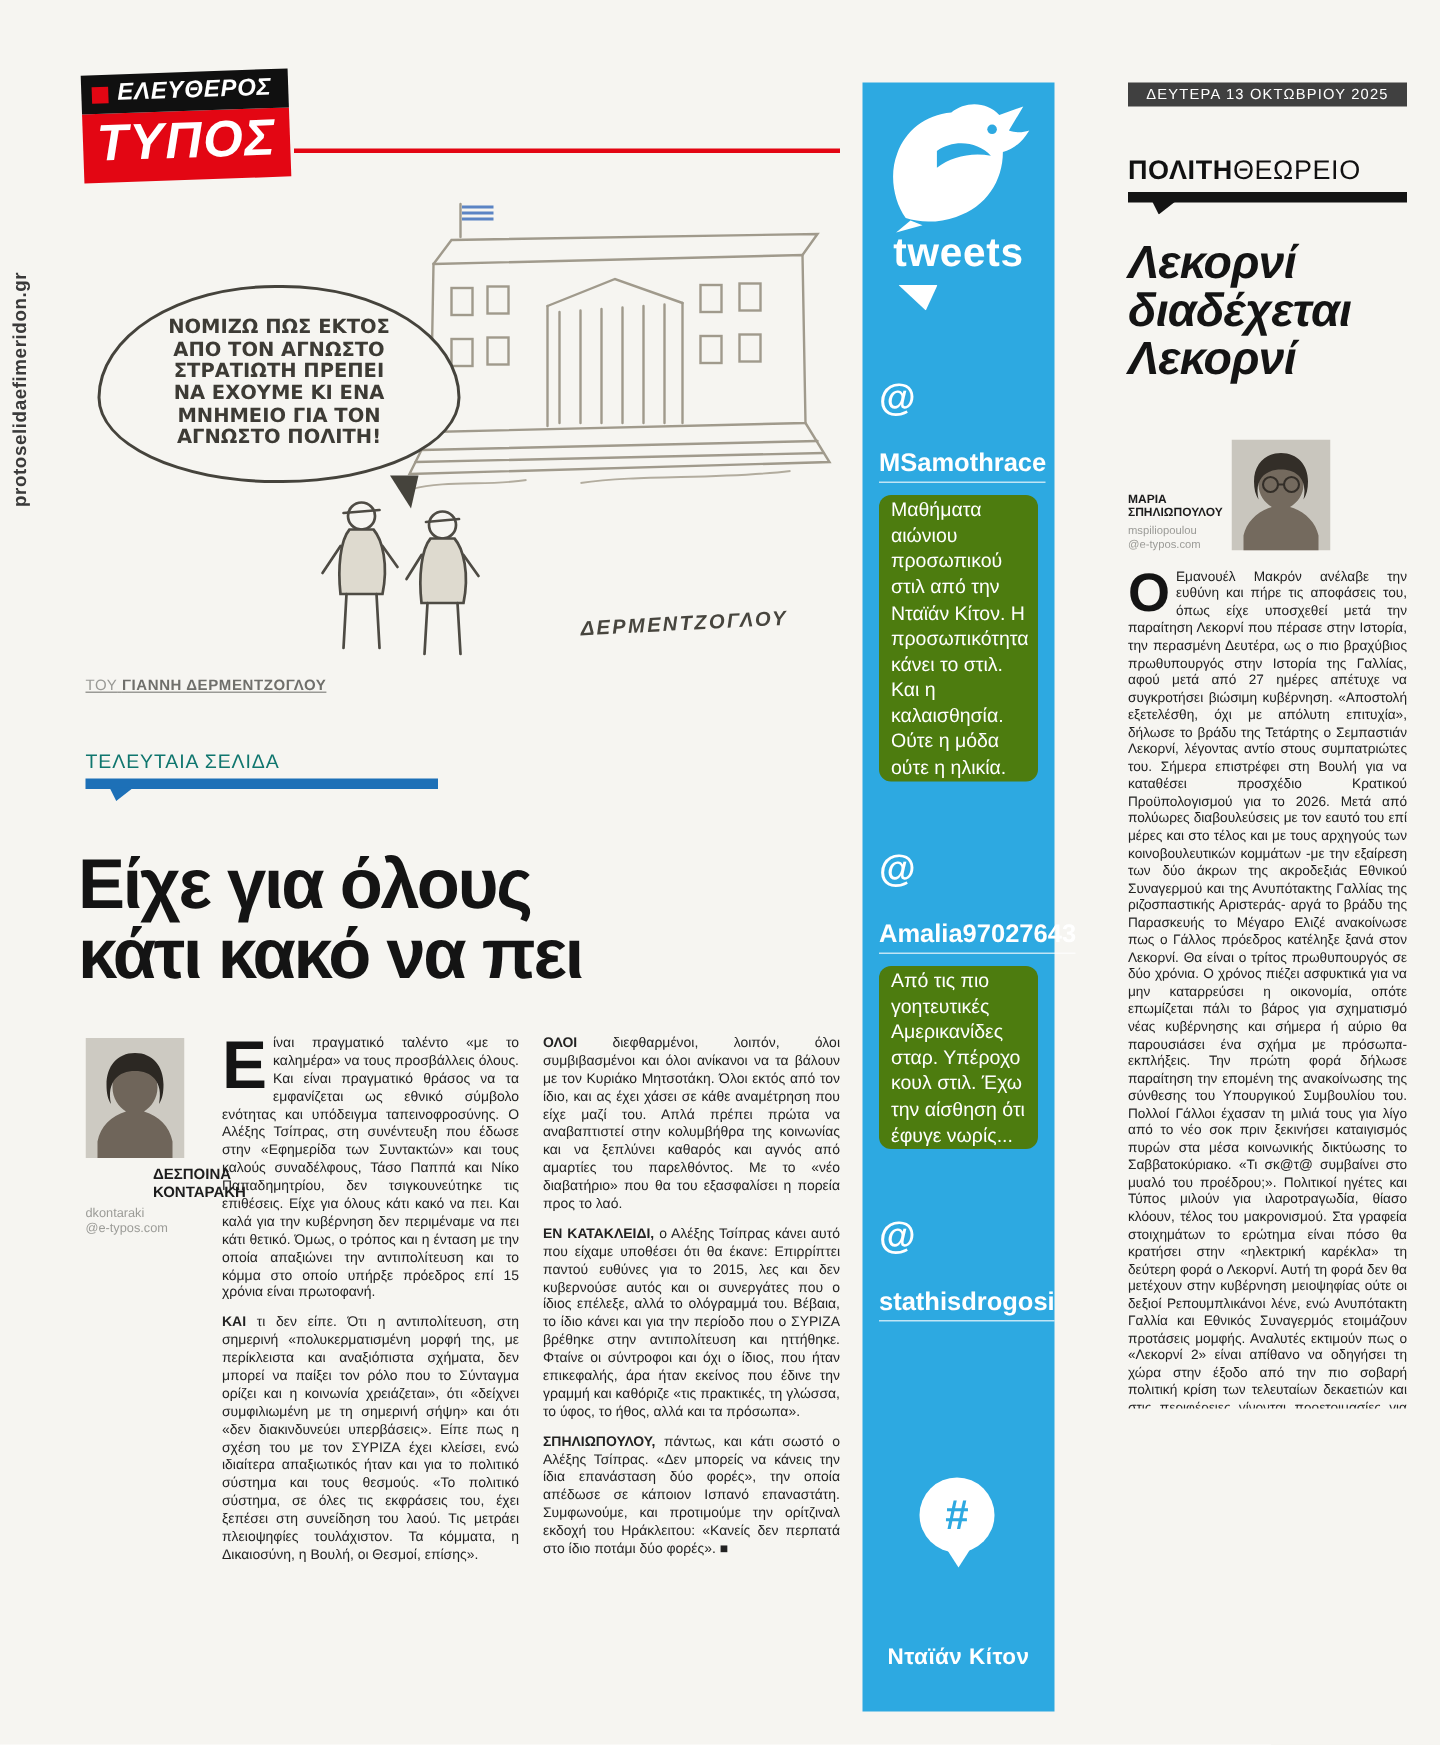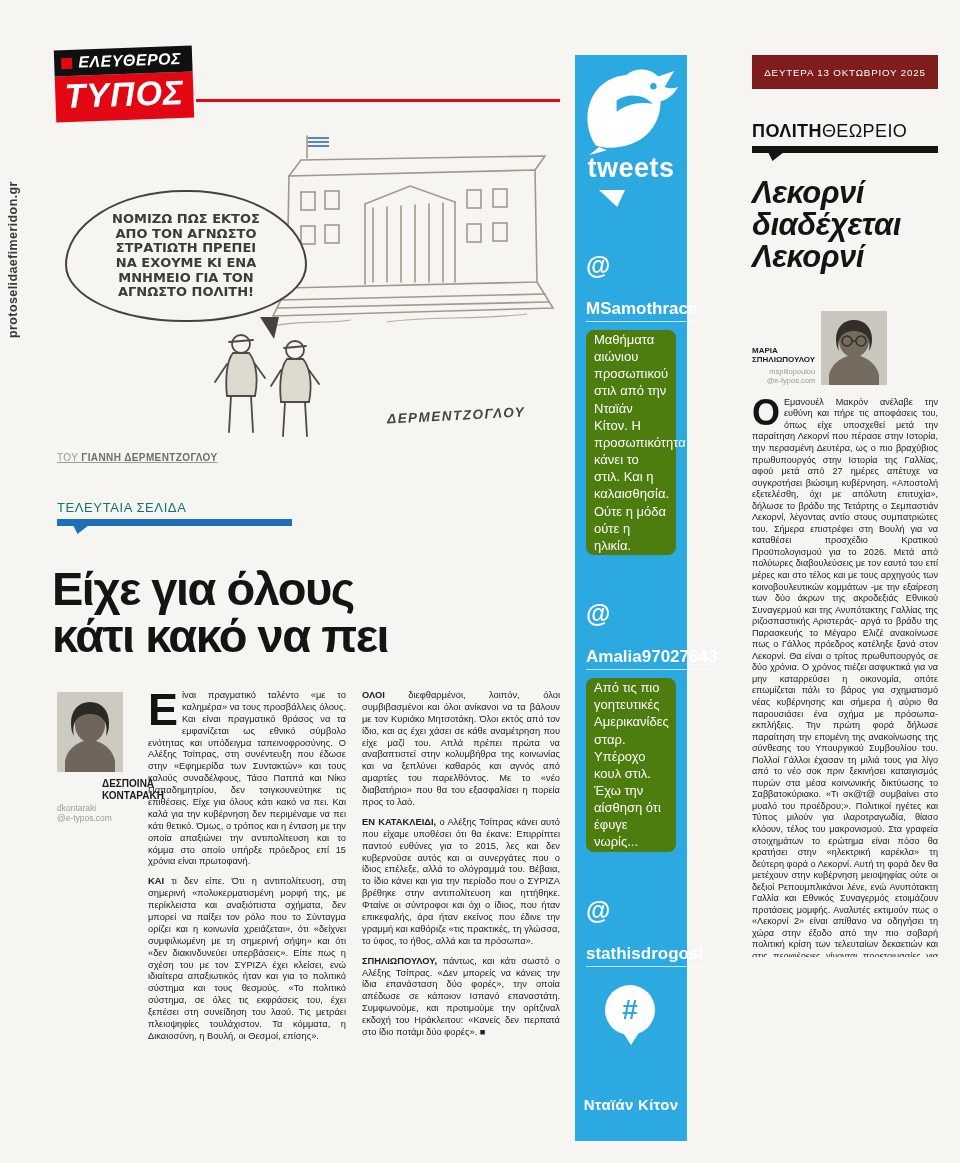--- a/index.html
+++ b/index.html
@@ -54,52 +54,52 @@
   .author-email{margin-top:2px;font-size:8.5px;color:#9b9b97;line-height:1.2;white-space:pre-line;}
 
   
   .cols{position:absolute;left:148px;top:690px;width:412px;height:456px;display:flex;gap:16px;overflow:hidden;}
   .col{width:198px;font-size:9.3px;line-height:1.28;text-align:justify;color:#222;}
   .col p{margin:0 0 8px;}
   .lead{font-weight:800;}
   .dropcap{float:left;font-size:45px;line-height:.8;font-weight:700;padding:2px 4px 0 0;color:#141414;}
 
   
-  .panel{position:absolute;left:575px;top:55px;width:112px;height:1086px;background:#2da9e1;color:#fff;}
+  .panel{position:absolute;left:575px;top:55px;width:128px;height:1086px;background:#2da9e1;color:#fff;}
   .bird{display:block;margin:10px auto 0;}
   .tw-title{text-align:center;font-size:27px;font-weight:800;letter-spacing:.5px;margin-top:-4px;}
   .tw-tail{width:26px;height:17px;background:#fff;margin:6px 0 0 24px;clip-path:polygon(0 0,100% 0,70% 100%);}
   .tweet{padding:0 11px;margin-top:46px;}
   .tweet .at{font-size:25px;font-weight:700;line-height:1;}
   .tweet .handle{font-size:17px;font-weight:700;margin-top:21px;border-bottom:1px solid rgba(255,255,255,.7);
     display:inline-block;padding-bottom:2px;}
   .tweet .txt{margin-top:8px;background:#4d7c0f;border-radius:8px;padding:1px 8px;
     font-size:13px;line-height:1.32;font-weight:500;}
   .pin{position:absolute;left:50%;bottom:92px;transform:translateX(-50%);width:52px;height:64px;}
   .pin .circle{width:50px;height:50px;border-radius:50%;background:#fff;color:#2da9e1;
     display:flex;align-items:center;justify-content:center;font-size:28px;font-weight:800;}
   .pin .tail{width:0;height:0;margin:-4px auto 0;border-left:9px solid transparent;
     border-right:9px solid transparent;border-top:14px solid #fff;}
   .tw-topic{position:absolute;left:0;bottom:28px;width:100%;text-align:center;
     font-size:15px;font-weight:800;letter-spacing:.3px;}
 
   
   .rcol{position:absolute;left:752px;top:55px;width:186px;}
-  .datebox{height:34px;background:#7f1d1d;color:#fff;font-size:9.8px;letter-spacing:.8px;
+  .datebox{height:16px;background:#404040;color:#fff;font-size:9.8px;letter-spacing:.8px;
     display:flex;align-items:center;justify-content:center;}
   .r-sec{margin-top:32px;font-size:18px;letter-spacing:.4px;color:#111;}
   .r-sec .b1{font-weight:800;}
   .r-sec .b2{font-weight:400;}
   .bar-black{width:186px;background:#141414;}
   .bar-black::after{background:#141414;}
   .r-headline{margin-top:24px;font-style:italic;font-weight:800;font-size:31px;
     line-height:1.03;letter-spacing:-.5px;white-space:pre-line;color:#141414;}
   .r-author{margin-top:38px;display:flex;align-items:flex-end;gap:6px;}
   .r-author .names{font-size:8px;font-weight:800;line-height:1.2;white-space:pre-line;}
-  .r-author .mail{font-size:7.5px;font-weight:400;color:#9b9b97;margin-top:2px;white-space:pre-line;text-align:right;}
+  .r-author .mail{font-size:7.5px;font-weight:400;color:#9b9b97;margin-top:2px;white-space:pre-line;}
   .r-body{margin-top:12px;width:186px;height:560px;overflow:hidden;font-size:9.1px;
     line-height:1.27;text-align:justify;color:#222;}
   .r-body .dropcap{font-size:36px;}
   .prewrap{white-space:pre-line;}
 </style>
 </head>
 <body>
 
 <div class="page">
 

